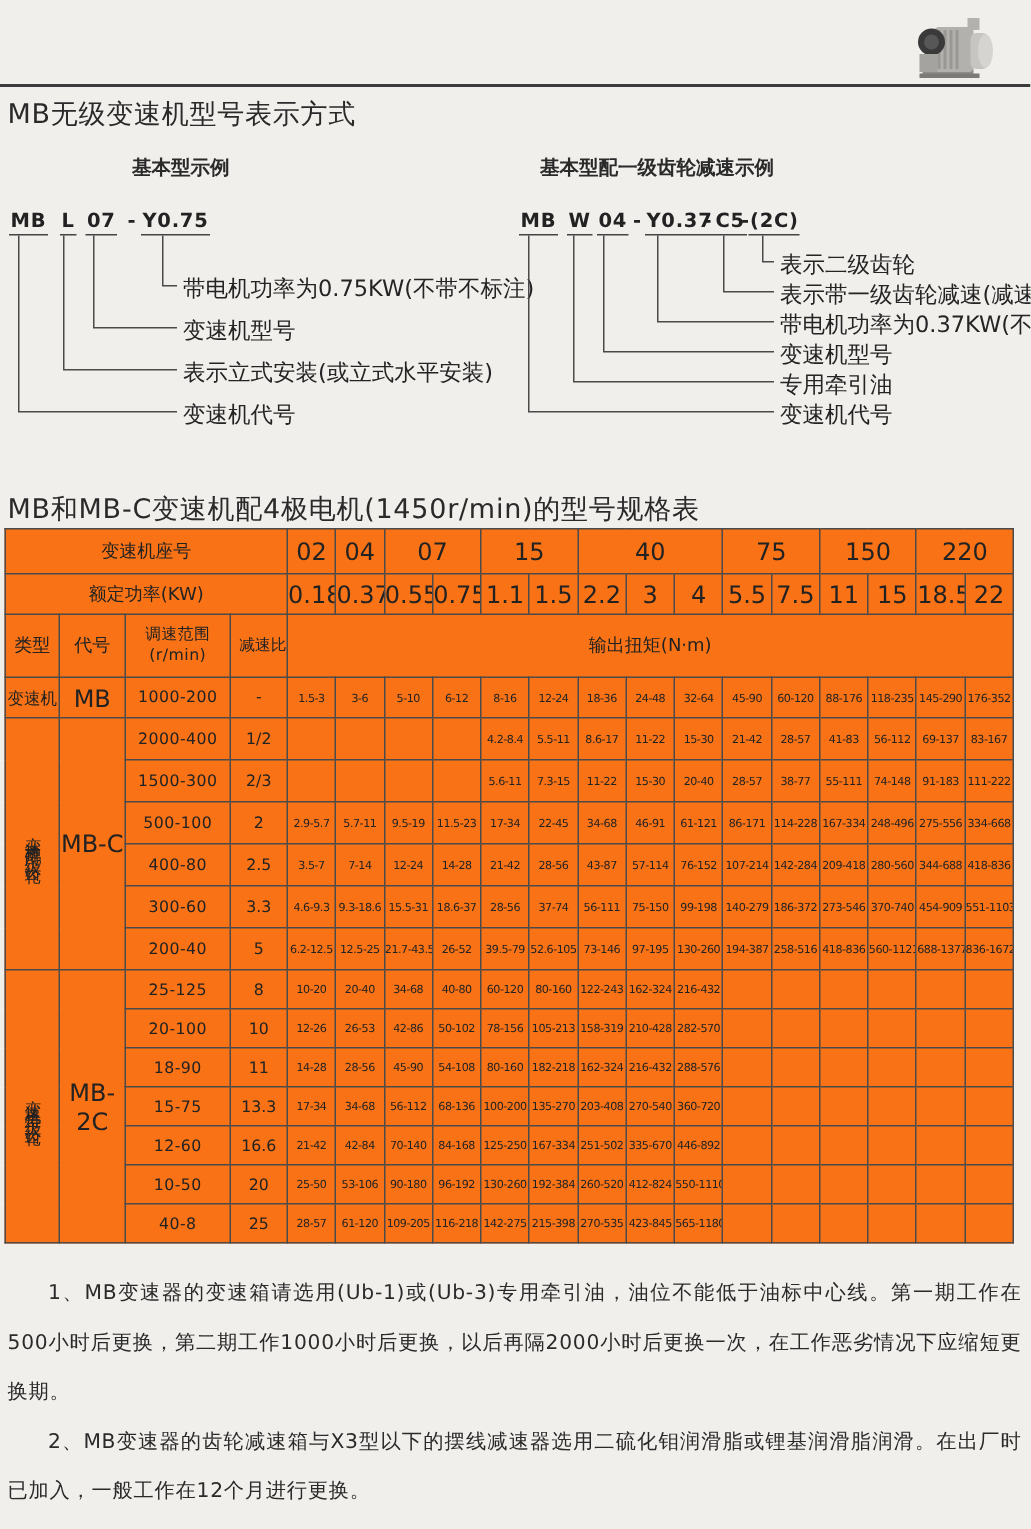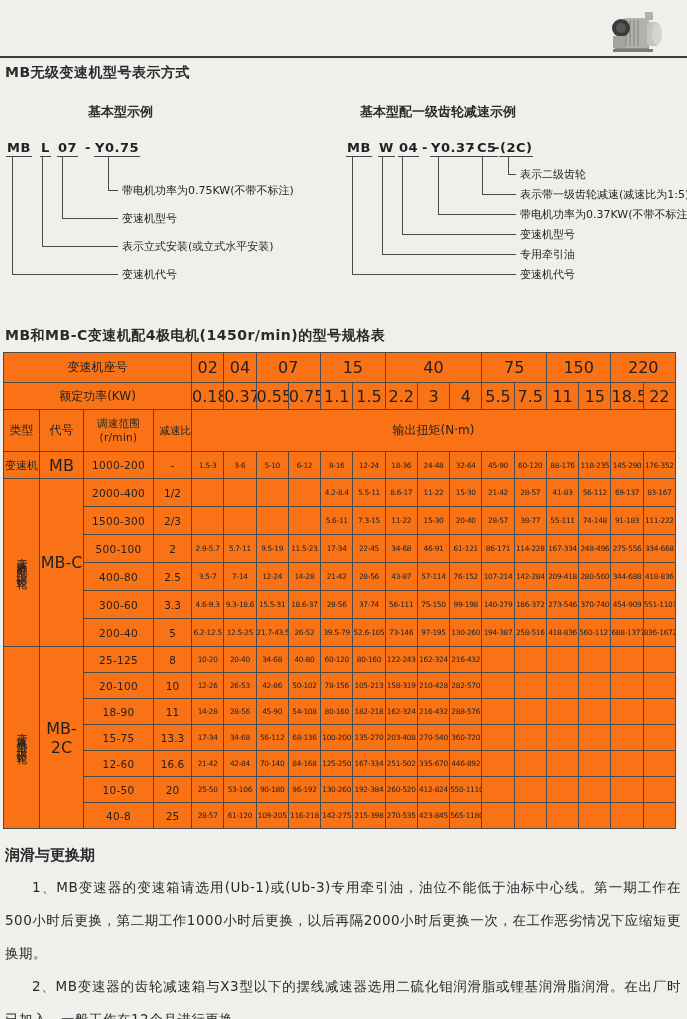--- a/index.html
+++ b/index.html
@@ -8,39 +8,39 @@
     background:#f1efec;
     font-family:"DejaVu Sans",sans-serif;
     color:#2a2a2a;
     position:relative;
     overflow:hidden;
   }
   .top-rule{position:absolute;left:0;top:56px;width:687px;height:2px;background:#3c3c3c;}
   .product-photo{position:absolute;right:22px;top:6px;}
   .section-title{
     position:absolute;left:5px;
-    font-size:14px;font-weight:700;letter-spacing:.5px;
+    font-size:18px;font-weight:400;letter-spacing:.5px;
   }
   #model-title{top:64px;}
   #spec-title{top:327px;}
   .diagram-heading{position:absolute;top:103px;font-size:13px;font-weight:600;}
   #basic-heading{left:88px;}
   #geared-heading{left:360px;}
 
   .diagram{position:absolute;top:130px;height:165px;}
   #basic-diagram{left:0;width:340px;}
   #geared-diagram{left:340px;width:347px;}
   .code-token{
     position:absolute;top:10px;
     font-size:13px;font-weight:600;letter-spacing:.5px;
     padding:0 1px 1px 1px;color:#222;
   }
   .code-token.u{border-bottom:1px solid #444;}
   .conn{position:absolute;background:#4a4a4a;}
-  .callout-label{position:absolute;font-size:11px;white-space:nowrap;color:#242424;}
+  .callout-label{position:absolute;font-size:15px;white-space:nowrap;color:#242424;}
 
   
   #spec-table-wrap{position:absolute;left:3px;top:352px;width:673px;}
   table{border-collapse:collapse;table-layout:fixed;width:673px;background:#f97316;}
   td{
     border:1px solid #4b4b4b;
     text-align:center;vertical-align:middle;
     padding:0;overflow:hidden;
     font-size:11px;color:#222;
   }
@@ -458,16 +458,15 @@
           <td class="tq"></td>
           <td class="tq"></td>
           <td class="tq"></td>
           <td class="tq"></td>
         </tr>
       </tbody>
   </table>
 </div>
 
 <div id="lube">
-  <h3>润滑与更换期</h3>
   <p>1、MB变速器的变速箱请选用(Ub-1)或(Ub-3)专用牵引油，油位不能低于油标中心线。第一期工作在500小时后更换，第二期工作1000小时后更换，以后再隔2000小时后更换一次，在工作恶劣情况下应缩短更换期。</p>
   <p>2、MB变速器的齿轮减速箱与X3型以下的摆线减速器选用二硫化钼润滑脂或锂基润滑脂润滑。在出厂时已加入，一般工作在12个月进行更换。</p>
 </div>
 
 </body></html>

